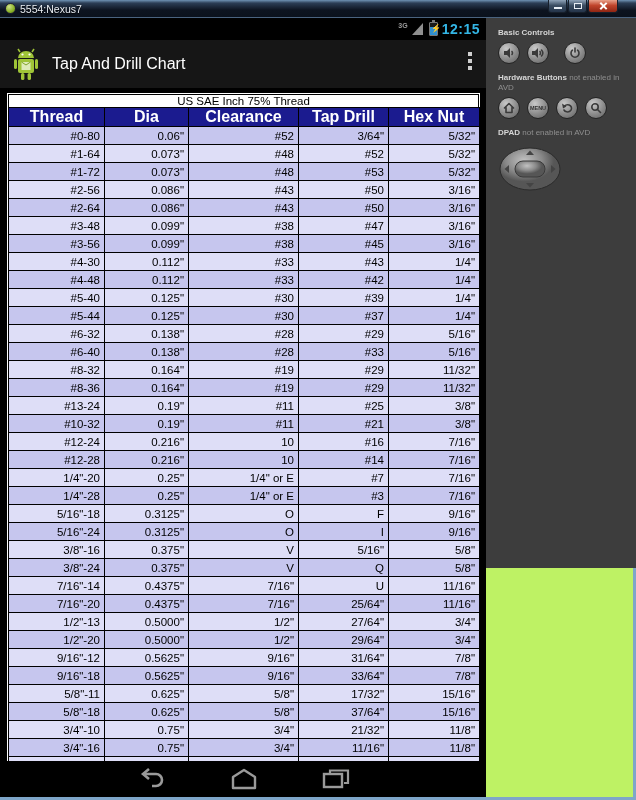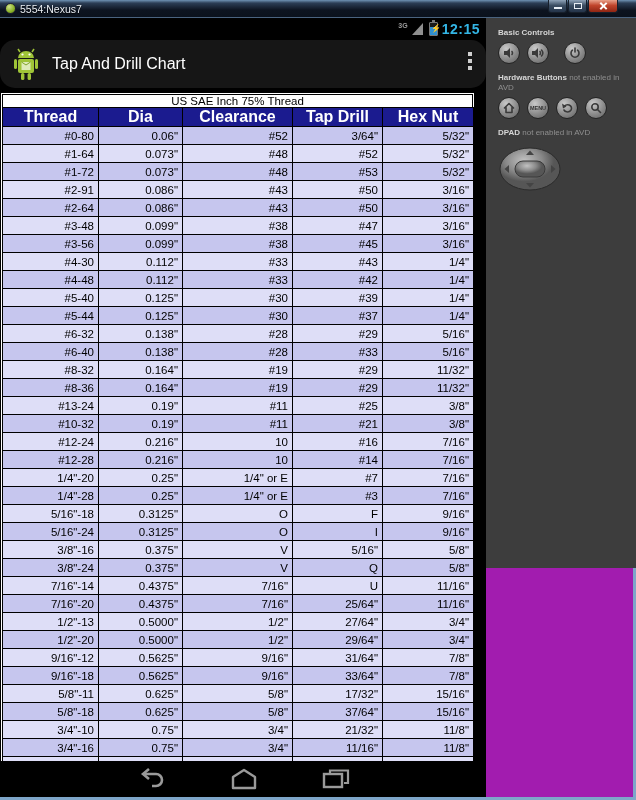--- a/index.html
+++ b/index.html
@@ -1,21 +1,21 @@
 <!DOCTYPE html>
 <html><head>
 <meta charset="utf-8">
 <style>
   * { margin:0; padding:0; box-sizing:border-box; }
   html,body { width:636px; height:800px; overflow:hidden; background:#9db8cf;
               font-family:"Liberation Sans", sans-serif; }
 
   
   .win { position:absolute; inset:0; width:636px; height:800px;
-         border:3px solid #7ea6c9; border-top:none; background:#a21caf; }
+         border:3px solid #7ea6c9; border-top:none; background:#bef264; }
   .titlebar { position:absolute; left:-3px; top:0; width:636px; height:18px;
               background:linear-gradient(#6f93b4 0%, #2c3e55 18%, #0d1420 60%, #0a111c 100%);
               border-bottom:1px solid #4a637f; display:flex; align-items:center; padding-left:5px; }
   .win-ico { width:11px; height:11px; border-radius:50%; background:radial-gradient(circle at 35% 30%, #cfe08a, #8ab427 60%, #5d7d16);
              border:1px solid #223; margin-right:4px; }
   .titlebar .t { color:#e9eef4; font-size:10.5px; text-shadow:0 1px 1px #000; }
   .winbtns { position:absolute; right:18px; top:0; display:flex; }
   .wbtn { width:19px; height:13px; border:1px solid #17202c; border-top:none;
           background:linear-gradient(#8fa3b8, #3c4e63 45%, #24344a);
           border-radius:0 0 3px 3px; margin-left:1px; position:relative; }
@@ -32,26 +32,26 @@
   .statusbar { height:22px; background:#000; display:flex; align-items:center; justify-content:flex-end;
                padding-right:6px; gap:4px; }
   .net3g { color:#9b9b9b; font-size:7px; font-weight:bold; align-self:flex-start; margin-top:4px; }
   .sig { width:0; height:0; border-left:11px solid transparent; border-bottom:12px solid #8f8f8f; margin-right:2px; }
   .batt { width:9px; height:14px; background:#1a1a1a; border:1px solid #777; border-radius:1px; position:relative; }
   .batt:before { content:""; position:absolute; left:2px; top:-3px; width:3px; height:2px; background:#777; }
   .batt .fill { position:absolute; left:0; bottom:0; width:100%; height:70%; background:#2f8fd0; }
   .batt .bolt { position:absolute; left:2px; top:2px; font-size:8px; color:#dfe9f2; line-height:8px; }
   .clock { color:#33b5e5; font-size:14px; font-weight:bold; letter-spacing:0.5px; }
 
-  .appbar { height:48px; background:#161616; display:flex; align-items:center; padding-left:10px; position:relative;border-radius:15px; }
+  .appbar { height:48px; background:#161616; display:flex; align-items:center; padding-left:10px; position:relative; }
   .appbar .title { color:#fff; font-size:16px; margin-left:10px; }
   .overflow { position:absolute; right:14px; top:12px; display:flex; flex-direction:column; gap:3px; }
   .overflow i { width:4px; height:4px; background:#cfcfcf; display:block; }
 
-  .content { height:673px; overflow:hidden; background:#000; padding:5px 0 0 1px; }
+  .content { height:673px; overflow:hidden; background:#000; padding:5px 0 0 7px; }
   .tframe { width:473px; background:#fff; padding:1px; }
   .ttitle { background:#fff; color:#000; text-align:center; font-size:11.5px; font-weight:500;
             height:13px; line-height:13px; border:1px solid #000; border-bottom:none; }
   table.drill { border-collapse:collapse; table-layout:fixed; width:471px; }
   table.drill th { background:#1b1b8f; color:#fff; font-size:16px; font-weight:bold; height:15px;
                    border:1px solid #000; text-align:center; }
   table.drill td { font-size:11.5px; color:#000; height:18px; border:1px solid #000;
                    text-align:right; padding-right:4px; white-space:nowrap; }
   tr.dark td  { background:#c6c6ee; }
   tr.light td { background:#dedef7; }
@@ -170,21 +170,21 @@
                 <td>5/32"</td>
               </tr>
               <tr class="dark">
                 <td>#1-72</td>
                 <td>0.073"</td>
                 <td>#48</td>
                 <td>#53</td>
                 <td>5/32"</td>
               </tr>
               <tr class="light">
-                <td>#2-91</td>
+                <td>#2-56</td>
                 <td>0.086"</td>
                 <td>#43</td>
                 <td>#50</td>
                 <td>3/16"</td>
               </tr>
               <tr class="dark">
                 <td>#2-64</td>
                 <td>0.086"</td>
                 <td>#43</td>
                 <td>#50</td>

